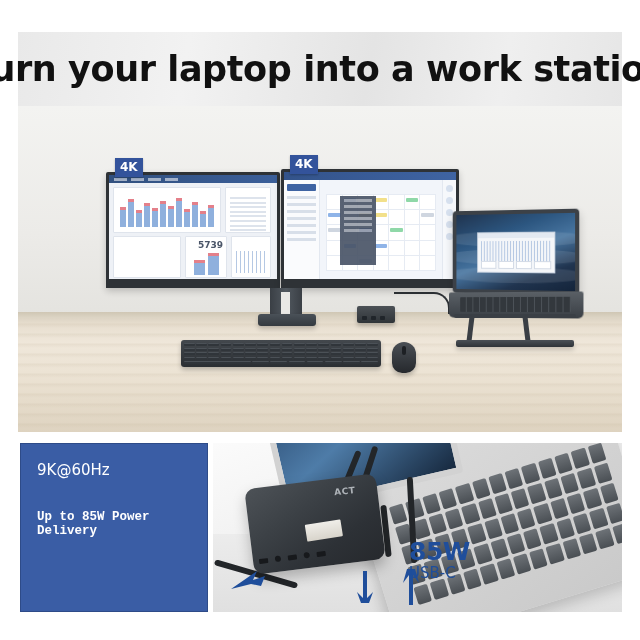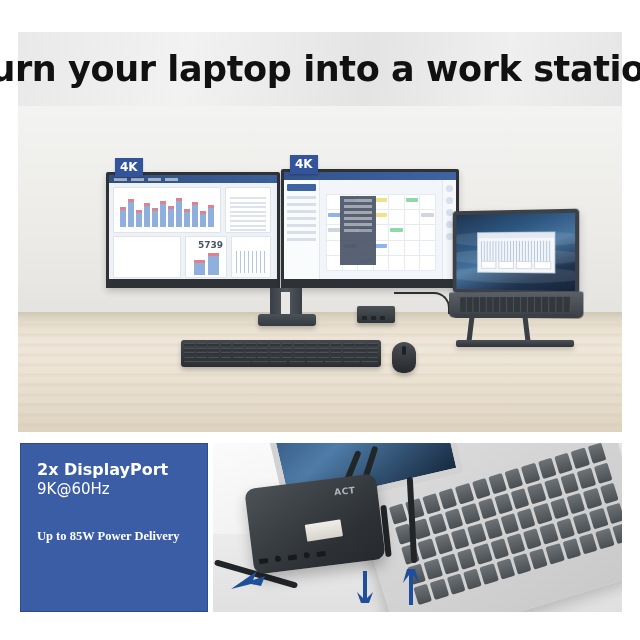--- a/index.html
+++ b/index.html
@@ -148,21 +148,21 @@
   .riser-base { position:absolute; left:2px; top:26px; width:118px; height:7px; background:linear-gradient(180deg,#4a5057,#2e3338); border-radius:2px; box-shadow:0 3px 5px rgba(0,0,0,.18); }
 
   
   .spec-panel {
     position:absolute; left:20px; top:443px; width:188px; height:169px;
     background:#3a5da5; border:1px solid #2e4b88; color:#fff; padding:16px 14px 10px 16px;
   }
   .spec-title { font-size:19px; font-weight:bold; line-height:1.12; font-family:"DejaVu Sans",sans-serif; }
   .spec-line  { font-size:16px; font-weight:bold; line-height:1.2; font-family:"DejaVu Sans",sans-serif; }
   .spec-sub   { font-size:15px; line-height:1.45; font-family:"DejaVu Sans",sans-serif; }
-  .spec-power { font-size:12.5px; font-weight:bold; margin-top:28px; font-family:Liberation Serif, serif; }
+  .spec-power { font-size:12.5px; font-weight:bold; margin-top:28px; font-family:Liberation Mono, monospace; }
 
   
   .closeup { position:absolute; left:213px; top:443px; width:409px; height:169px;
     overflow:hidden; background:linear-gradient(160deg,#fbfbfb 0%,#efefef 45%,#e2e2e2 100%); }
   .cu-floor { position:absolute; left:0; bottom:0; width:100%; height:78px;
     background:linear-gradient(180deg,#ececec,#e0e0e0); }
   .cu-dock {
     position:absolute; left:36px; top:38px; width:132px; height:86px;
     background:linear-gradient(150deg,#4d5257 0%,#3c4146 35%,#2d3136 70%,#26292d 100%);
     border-radius:10px; transform:rotate(-7deg); box-shadow:0 7px 14px rgba(0,0,0,.25);
@@ -490,21 +490,20 @@
     </div>
     <div class="riser">
       <div class="riser-top"></div>
       <div class="riser-leg" style="left:14px;transform:rotate(7deg);"></div>
       <div class="riser-leg" style="left:70px;transform:rotate(-7deg);"></div>
       <div class="riser-base"></div>
     </div>
   </div>
 
   <div class="spec-panel">
-    <div class="spec-line">2x DisplayPort</div>
     <div class="spec-sub">9K@60Hz</div>
     <div class="spec-power">Up to 85W Power Delivery</div>
   </div>
 
   <div class="closeup">
     <div class="cu-floor"></div>
 
     <div class="cu-laptop">
       <div class="cu-lid"></div>
       <div class="cu-keys">
@@ -593,15 +592,19 @@
         <i></i>
       </div>
     </div>
 
     <svg style="position:absolute;left:0;top:0;width:409px;height:169px;pointer-events:none;">
       <polygon points="18,146 44,128 40,137 52,133 48,143 38,141" fill="#1f4e9b"></polygon>
       <polygon points="150,128 150,155 144,149 148,160 156,160 160,149 154,155 154,128" fill="#1f4e9b"></polygon>
       <polygon points="196,162 196,132 190,140 194,126 202,126 206,140 200,132 200,162" fill="#1f4e9b"></polygon>
     </svg>
 
+    <div class="badge-85w">
+      <div class="w">85W</div>
+      <div class="usbc">USB-C</div>
+    </div>
   </div>
 
 </div>
 
 </body></html>

